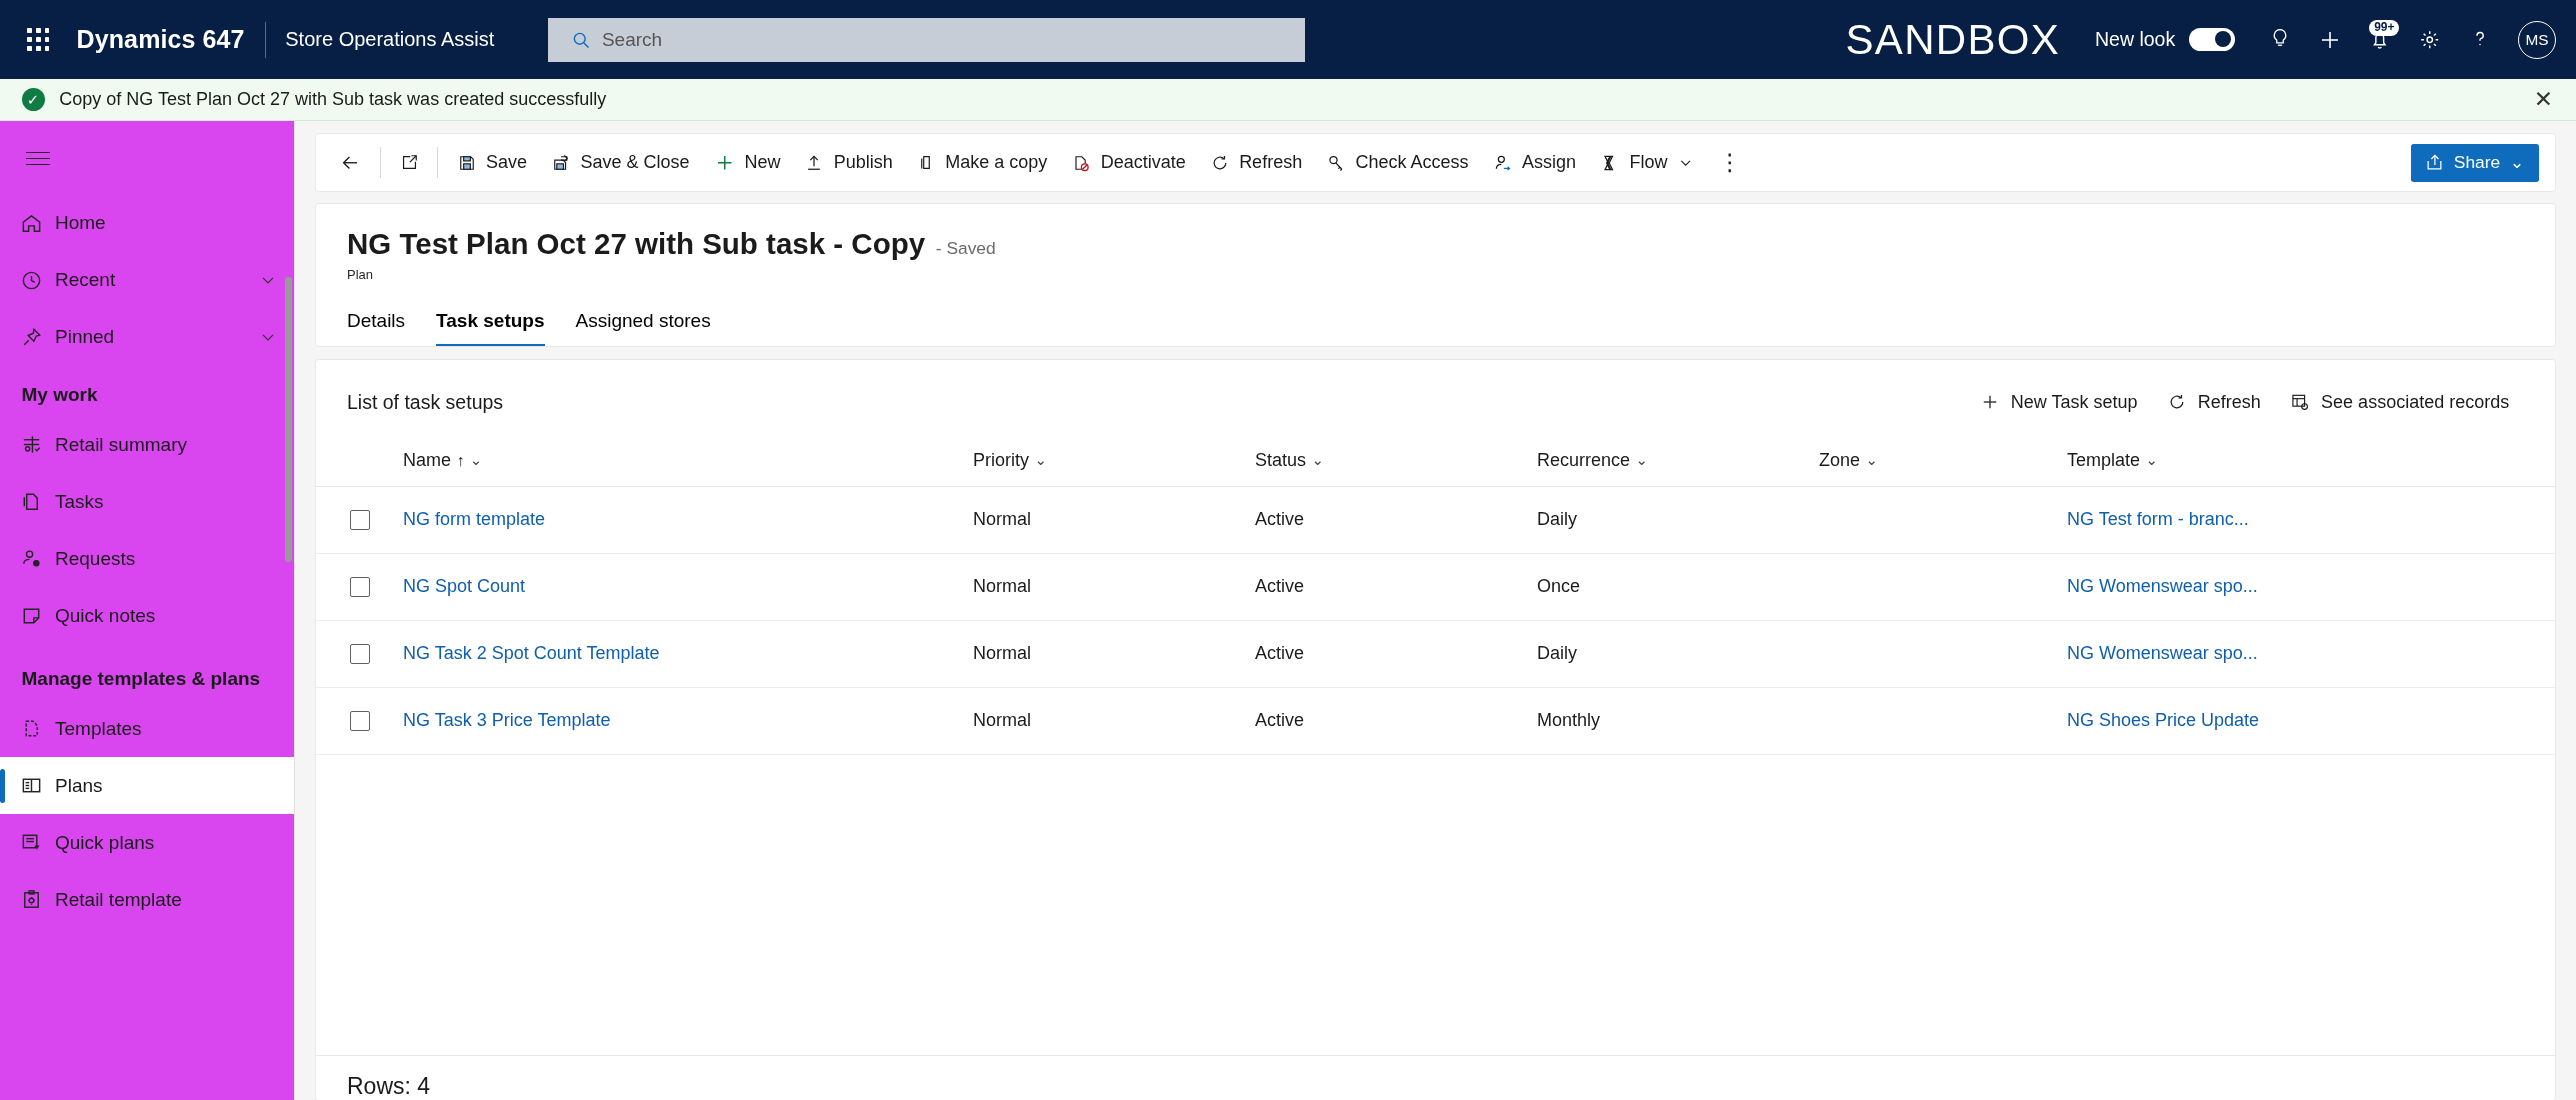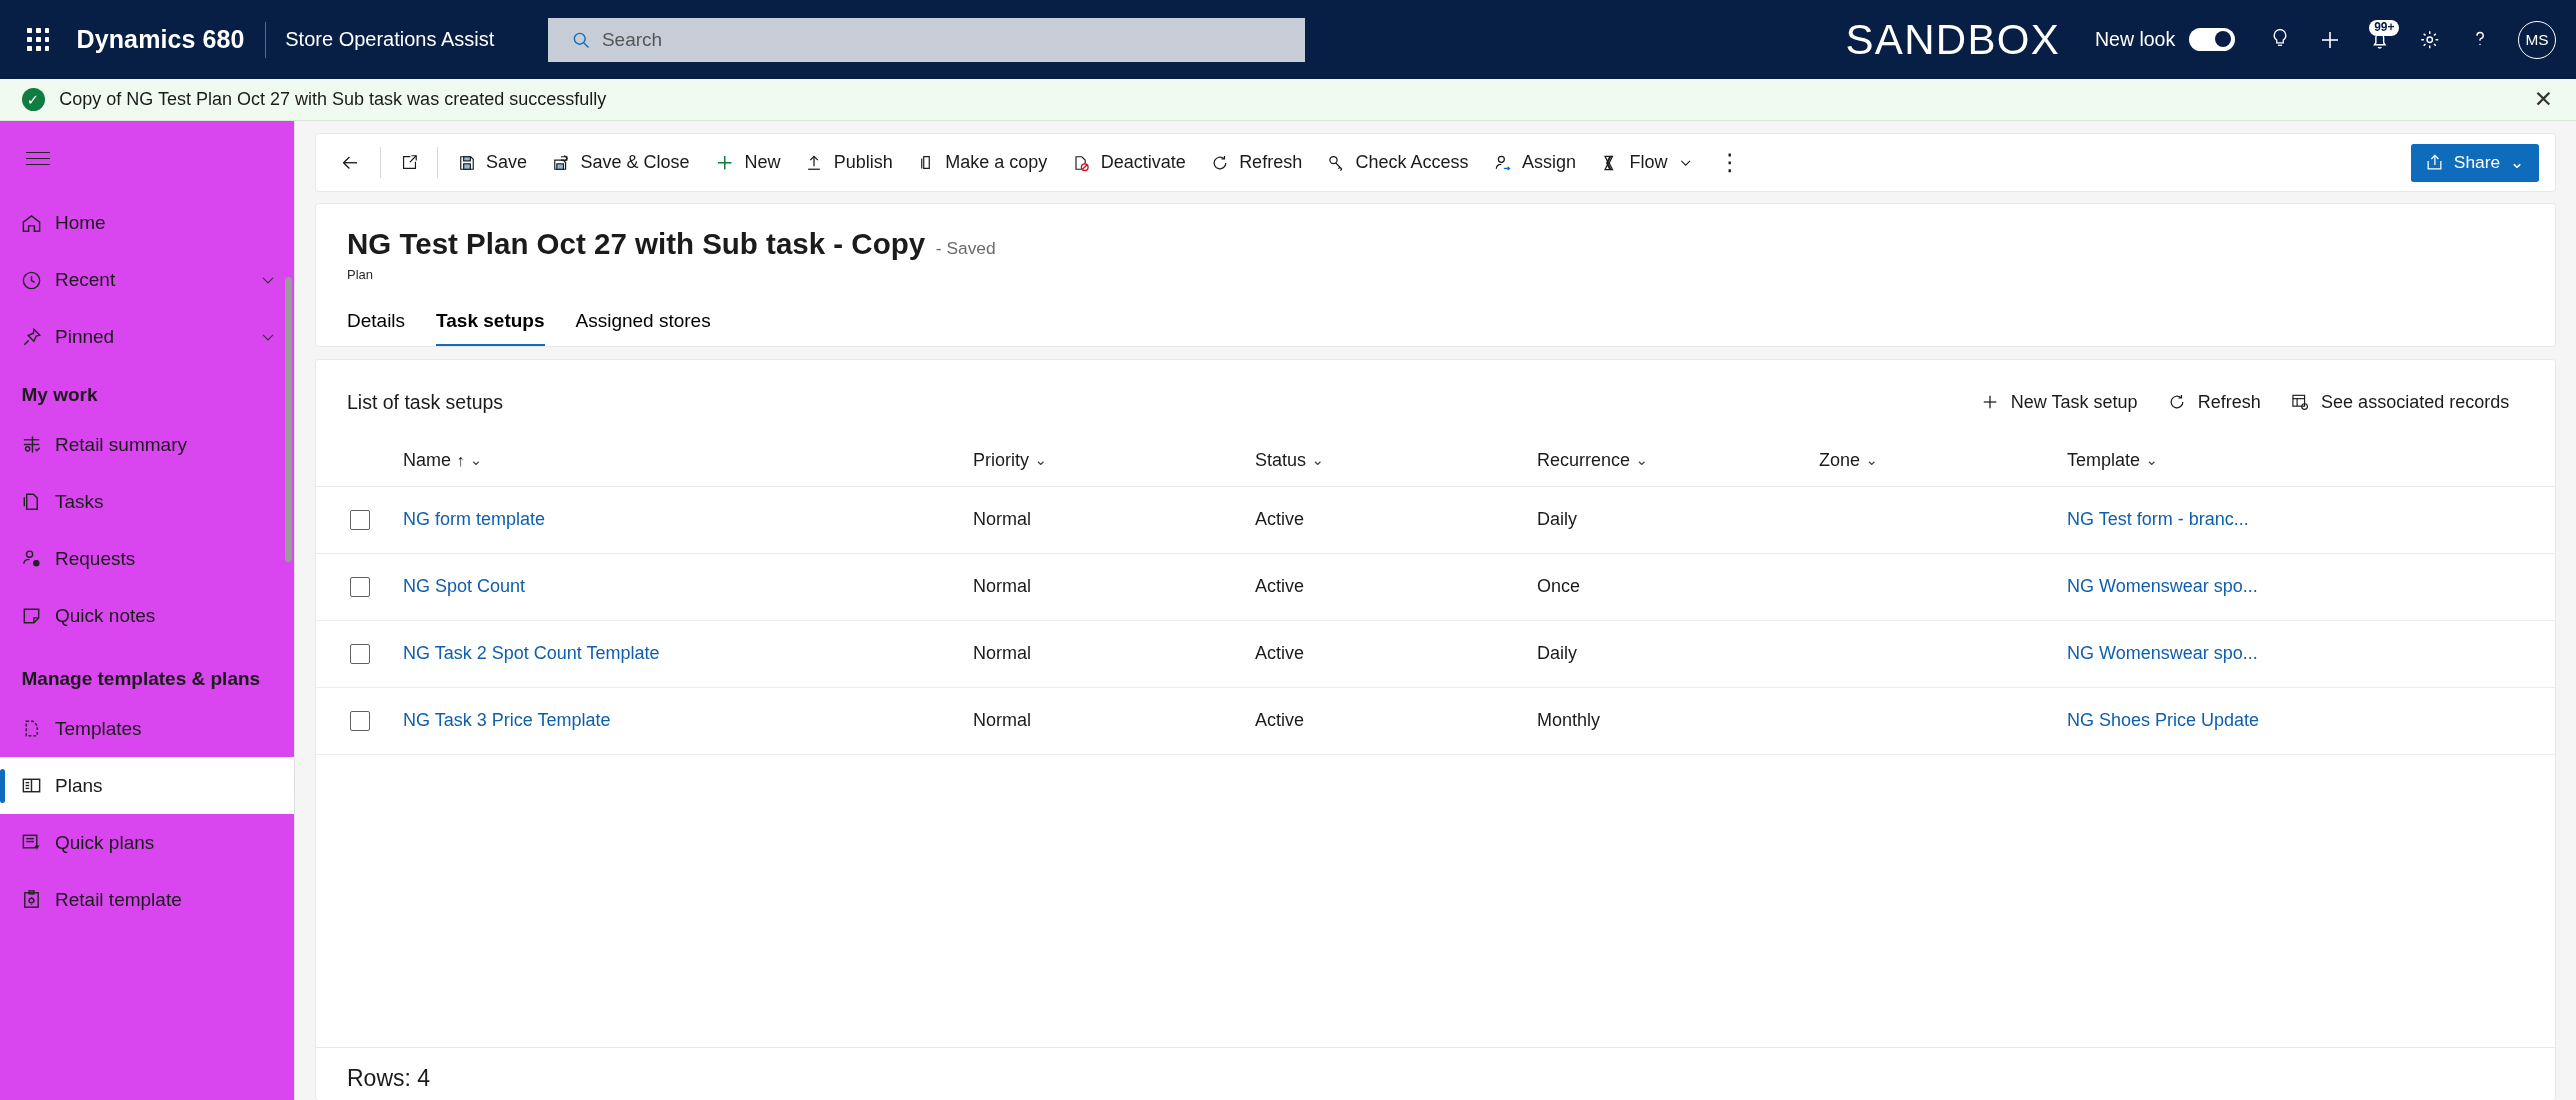--- a/index.html
+++ b/index.html
@@ -213,21 +213,21 @@
   .rec-title .saved { font-size: 17.4px; font-weight: normal; color: #6b6b6b; margin-left: 10.7px; }
   .rec-sub { font-size: 13px; color: #2b2b2b; margin-top: 6.7px; }
   .tabs { display: flex; gap: 31px; margin-top: 28px; }
   .tab {
     font-size: 19px; color: #000000; padding-bottom: 12px;
     cursor: pointer; white-space: nowrap;
   }
   .tab.sel { font-weight: bold; border-bottom: 2.7px solid #0f6cbd; }
 
   
-  .gridcard { margin-top: 12px; flex: 1 1 auto; display: flex; flex-direction: column; padding: 0 0 8px 0; }
+  .gridcard { margin-top: 12px; flex: 1 1 auto; display: flex; flex-direction: column; padding: 0 0 0 0; }
   .gridhead {
     display: flex; align-items: center;
     padding: 23px 31px 14.8px 31px;
   }
   .gridhead .gtitle { font-size: 19.5px; color: #1b1b1b; }
   .gridactions { margin-left: auto; display: flex; align-items: center; }
   .gact {
     display: flex; align-items: center; gap: 10.7px;
     font-size: 18px; color: #1b1b1b; cursor: pointer;
     padding: 0 14.8px; height: 38px; white-space: nowrap;
@@ -293,21 +293,21 @@
         <i></i>
         <i></i>
         <i></i>
         <i></i>
         <i></i>
         <i></i>
         <i></i>
         <i></i>
     </div>
   </div>
-  <div class="brand">Dynamics 680</div>
+  <div class="brand">Dynamics 647</div>
   <div class="nav-divider"></div>
   <div class="appname">Store Operations Assist</div>
 
   <div class="search-wrap">
     <span class="mag">
       <svg width="20" height="20" viewBox="0 0 24 24" fill="none" stroke="#0f6cbd" stroke-width="1.7">
         <circle cx="10.5" cy="10.5" r="6.5"></circle>
           <line x1="15.5" y1="15.5" x2="21" y2="21"></line>
       </svg>
     </span>

